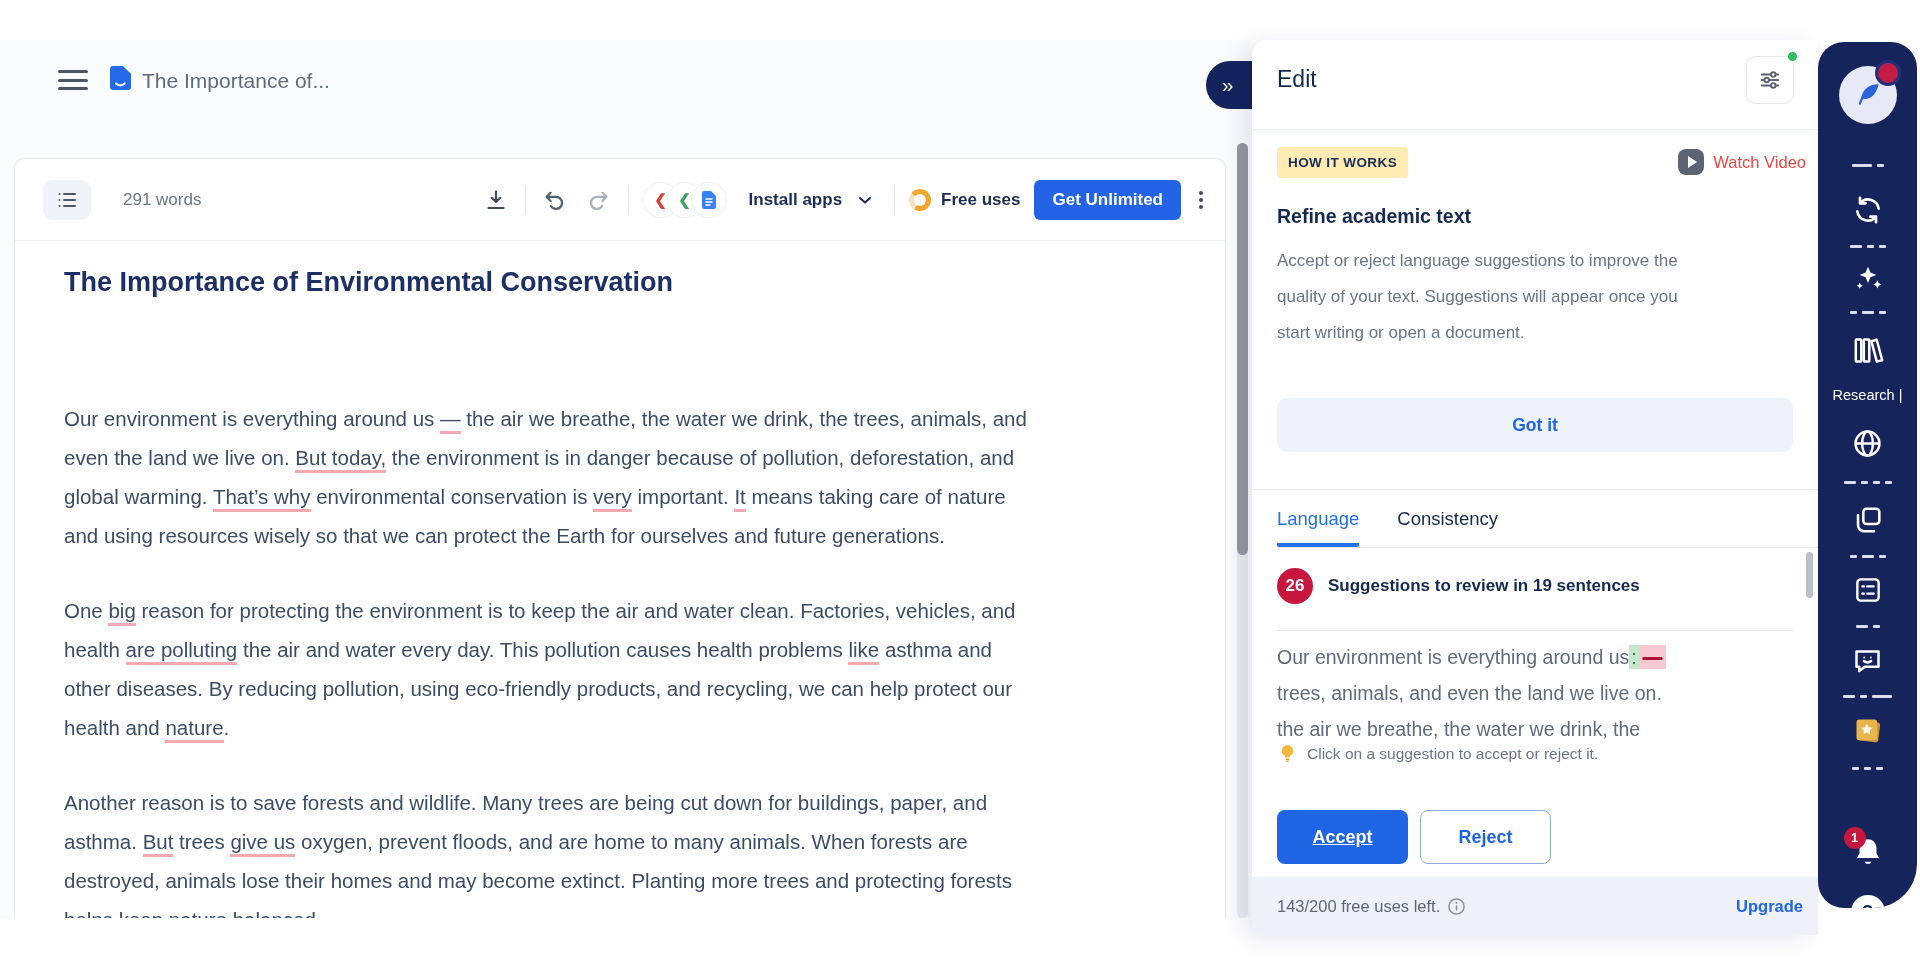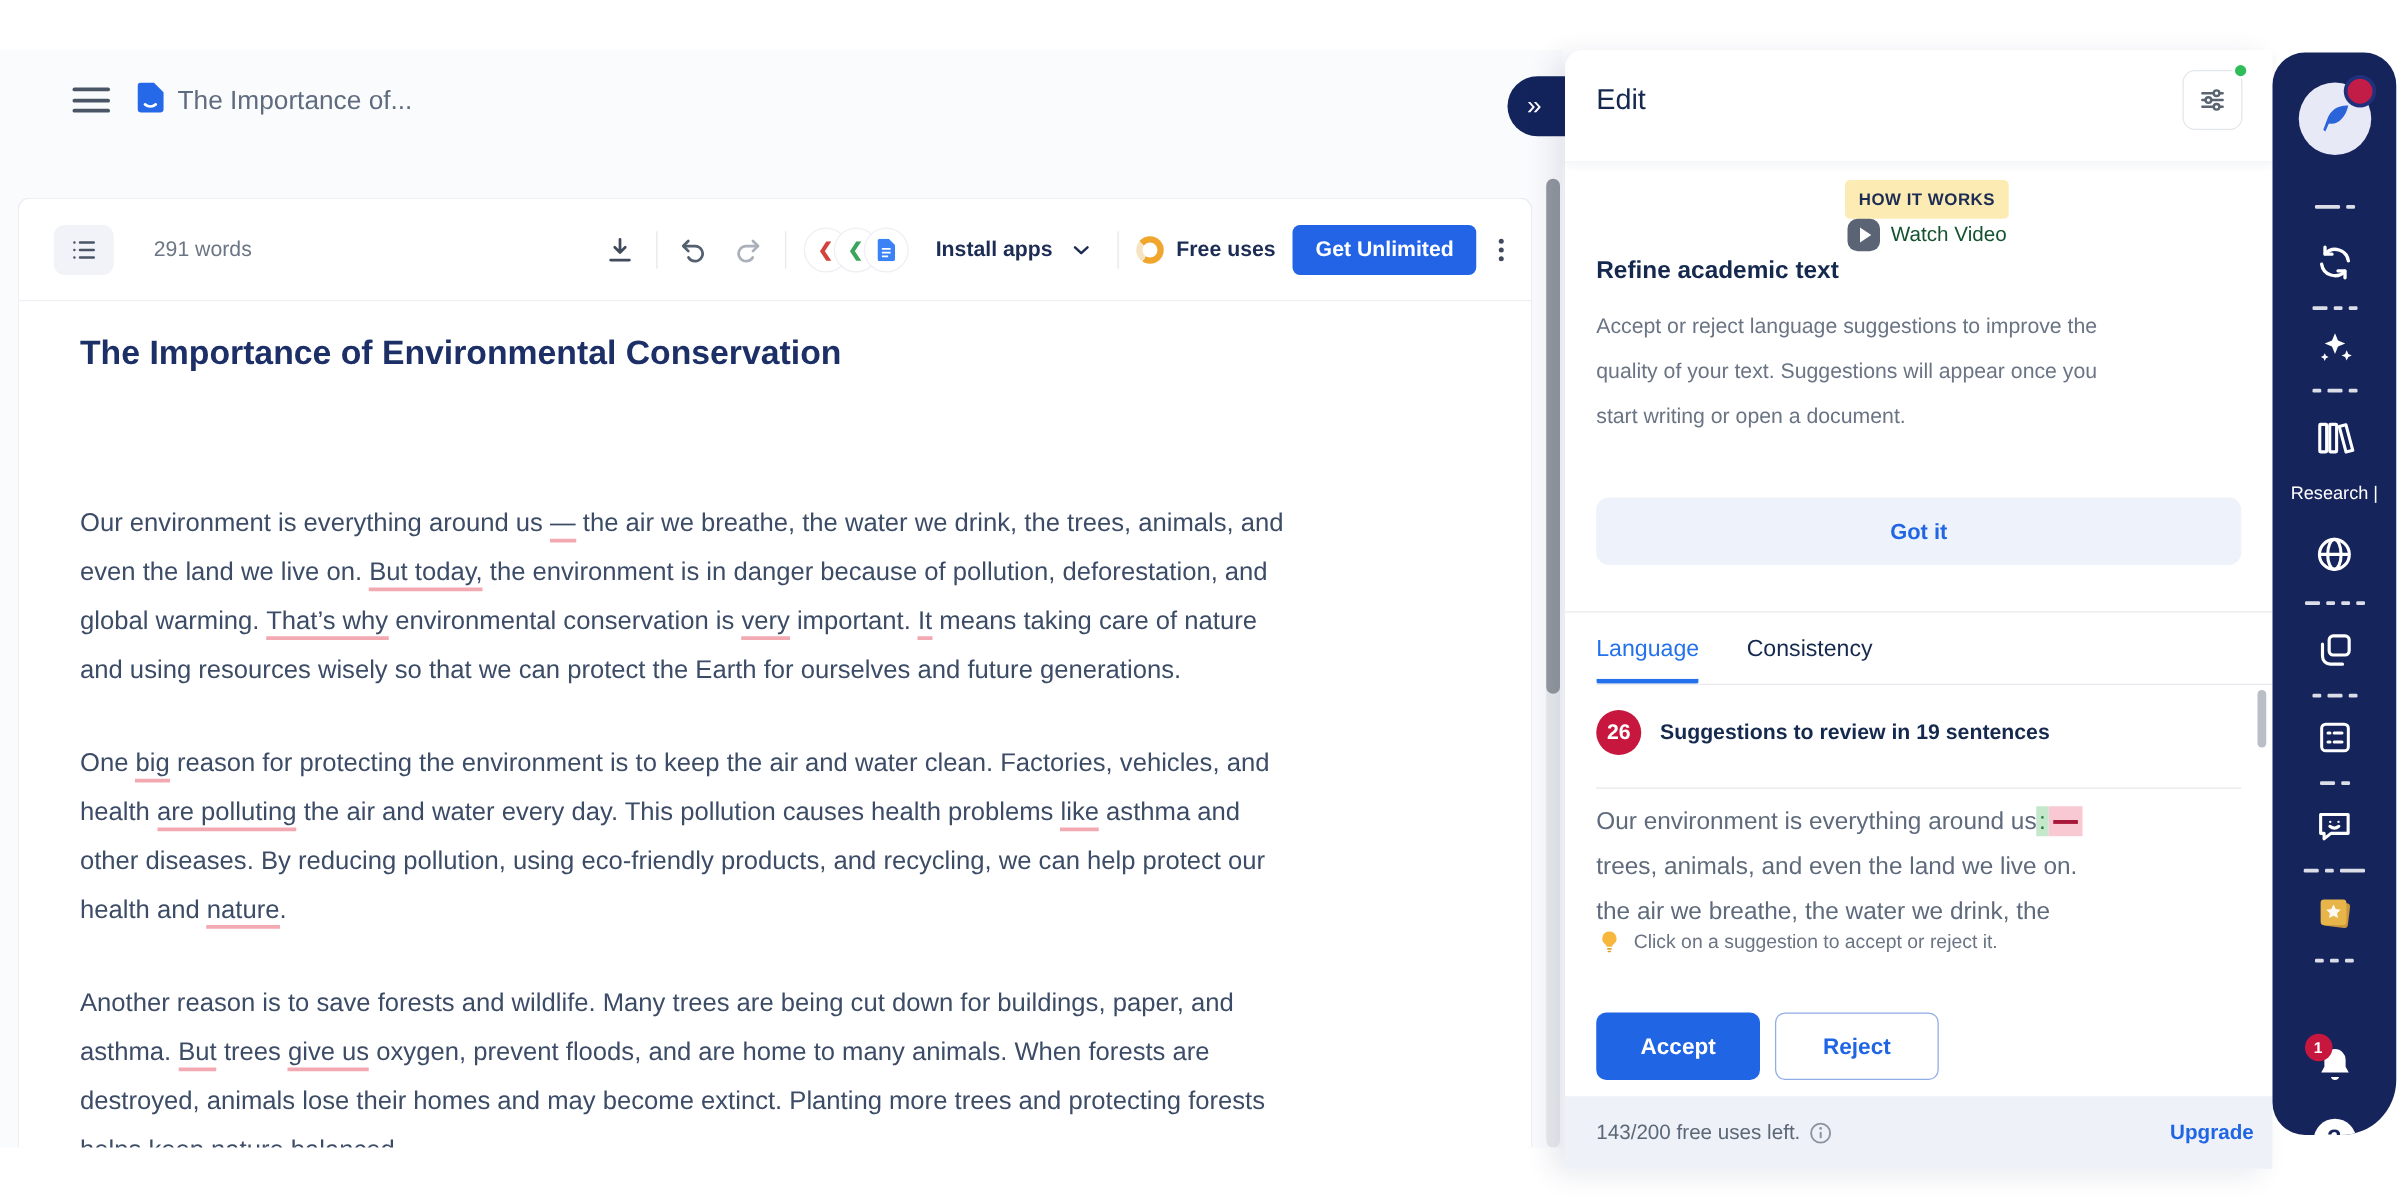--- a/index.html
+++ b/index.html
@@ -50,26 +50,26 @@
 
   
   #edit-panel { left:1252px; top:40px; width:566px; height:895px; background:#fff;
     border-radius:14px 0 0 8px; box-shadow:-10px 4px 22px rgba(25,40,90,.10); }
   #collapse-btn { left:1206px; top:61px; width:47px; height:48px; background:#13235b; border-radius:26px 0 0 26px; color:#fff; font-size:21px; display:flex; align-items:center; justify-content:center; cursor:pointer; padding-right:4px;}
   #panel-header { position:absolute; left:0; top:0; width:100%; height:90px; border-bottom:1px solid #edeff2; box-shadow:0 3px 6px rgba(30,40,80,.04); border-radius:14px 0 0 0;}
   #panel-title { position:absolute; left:25px; top:26px; font-size:23px; font-weight:normal; color:#15294f; }
   #sliders-btn { position:absolute; right:24px; top:16px; width:48px; height:48px; border:1px solid #e3e6ea; border-radius:10px; background:#fff; display:flex; align-items:center; justify-content:center; cursor:pointer; }
   #sliders-dot { position:absolute; right:19px; top:10px; width:13px; height:13px; border-radius:50%; background:#2ebd59; border:2px solid #fff; }
 
-  #hiw-row { position:absolute; left:25px; right:12px; top:104px; height:36px; display:flex; align-items:center; justify-content:space-between;flex-direction:column; }
+  #hiw-row { position:absolute; left:25px; right:12px; top:104px; height:36px; display:flex; align-items:center; justify-content:space-between; }
   #hiw-badge { background:#fcecb3; color:#1d2c55; font-size:13.5px; font-weight:bold; letter-spacing:.4px; padding:8px 11px; border-radius:4px; }
   #watch-video { display:flex; align-items:center; gap:9px; cursor:pointer; }
   #play-icon { width:26px; height:26px; background:#5b6474; border-radius:8px; position:relative; }
   #play-icon::after { content:""; position:absolute; left:10px; top:7px; border-left:9px solid #fff; border-top:6px solid transparent; border-bottom:6px solid transparent; }
-  #watch-video-label { font-size:16.5px; color:#14532d; }
+  #watch-video-label { font-size:16.5px; color:#ef4444; }
 
   #refine-title { position:absolute; left:25px; top:165px; font-size:19.5px; font-weight:bold; color:#15294f; }
   #refine-desc { position:absolute; left:25px; top:203px; }
   .desc-line { font-size:17px; color:#6a7484; line-height:36px; white-space:nowrap; }
 
   #got-it { position:absolute; left:25px; top:358px; width:516px; height:54px; background:#eef2fa; border:none; border-radius:10px; color:#2065e4; font-size:17.5px; font-weight:bold; cursor:pointer; }
 
   #panel-div1 { position:absolute; left:0; top:449px; width:100%; height:1px; background:#e8eaed; }
   #tabs-row { position:absolute; left:25px; right:0; top:456px; height:52px; display:flex; gap:38px; border-bottom:1px solid #e8eaed; }
   .tab { font-size:18.5px; padding-top:12px; cursor:pointer; }
@@ -81,21 +81,21 @@
   #sugs-title { font-size:17px; font-weight:bold; color:#15294f; }
 
   #suggestion-card { position:absolute; left:25px; top:590px; width:516px; border-top:1px solid #e5e7ea; padding-top:8px; cursor:pointer;}
   .sg-line { font-size:19.5px; color:#5f6b7c; line-height:36px; white-space:nowrap; }
   .hl-add { background:#c5e8cd; color:#1d7a3f; padding:1px 2px; cursor:pointer;}
   .hl-del { background:#f8c9d2; color:#a8173a; padding:1px 4px; text-decoration:line-through; text-decoration-thickness:3px; font-weight:bold; cursor:pointer;}
 
   #tip-row { position:absolute; left:25px; top:703px; display:flex; align-items:center; gap:9px; }
   #tip-text { font-size:15.5px; color:#6a7484; }
 
-  #accept-btn { position:absolute; left:25px; top:770px; width:131px; height:54px; background:#2065e4; color:#fff; border:none; border-radius:8px; font-size:18px; font-weight:bold; cursor:pointer; }
+  #accept-btn { position:absolute; left:25px; top:770px; width:131px; height:54px; background:#2065e4; color:#fff; border:none; border-radius:8px; font-size:18px; font-weight:bold; cursor:pointer;text-decoration:underline; }
   #reject-btn { position:absolute; left:168px; top:770px; width:131px; height:54px; background:#fff; color:#2065e4; border:1.5px solid #8fabe8; border-radius:8px; font-size:18px; font-weight:bold; cursor:pointer; }
 
   #panel-footer { position:absolute; left:0; bottom:0; width:100%; height:58px; background:#eef1f7; border-radius:0 0 0 8px; display:flex; align-items:center; justify-content:space-between; padding:0 15px 0 25px; }
   #usage-wrap { display:flex; align-items:center; gap:7px; }
   #usage-text { font-size:16.5px; color:#5c6878; }
   #upgrade-link { font-size:16.5px; font-weight:bold; color:#2065e4; cursor:pointer; }
 
   #panel-scroll-thumb { left:1806px; top:552px; width:7px; height:46px; background:#b9bec7; border-radius:4px; cursor:pointer;}
 
   

